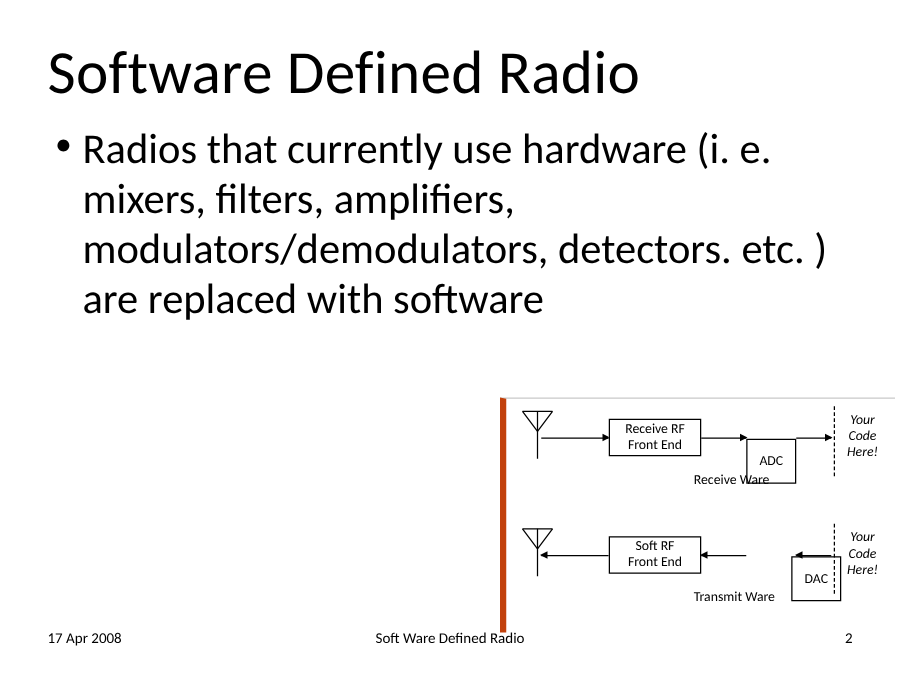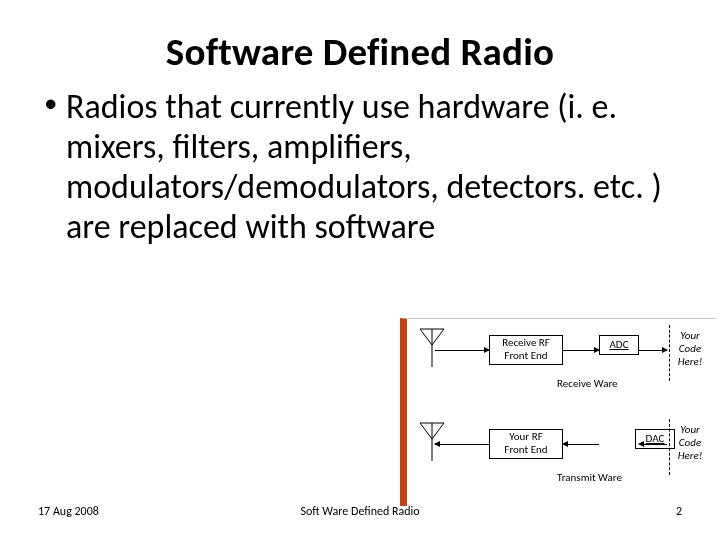--- a/index.html
+++ b/index.html
@@ -1,27 +1,27 @@
 <!DOCTYPE html>
 <html><head>
 <meta charset="utf-8">
 <style>
   * { box-sizing: border-box; margin: 0; padding: 0; }
   html, body { width: 720px; height: 540px; background: #fff; font-family: Calibri, "Segoe UI", Arial, sans-serif; color: #000; overflow: hidden; }
   .slide { position: relative; width: 720px; height: 540px; padding: 20px 38px 0 38px; }
-  .title { font-size: 39px; font-weight: 700; text-align: center; margin: 8px 0 12px 0; letter-spacing: 0.2px; }
+  .title { font-size: 49px; font-weight: 400; text-align: left; margin: 8px 0 12px 0; letter-spacing: 0.2px; }
   .bullets { list-style: none; padding-left: 2px; }
   .bullets li { position: relative; padding-left: 26px; font-size: 34px; line-height: 1.18; margin-bottom: 4px; }
   .bullets li::before { content: "•"; position: absolute; left: 4px; top: 0; font-size: 27px; }
-  .diagram { position: absolute; right: 4px; top: 318px; width: 316px; height: 188px; border-top: 1px solid #c9c9c9; border-left: 7px solid #c2410c; background: #fff; }
+  .diagram { position: absolute; right: 4px; top: 318px; width: 316px; height: 188px; border-top: 1px solid #c9c9c9; border-left: 5px solid #c2410c; background: #fff; }
   .path-row { position: relative; height: 94px; }
   .ant { position: absolute; left: 8px; top: 6px; }
   .box { position: absolute; border: 1px solid #000; background: #fff; font-size: 11px; text-align: center; display: flex; align-items: center; justify-content: center; line-height: 1.15; }
   .block-fe { left: 82px; top: 16px; width: 74px; height: 30px; }
-  .block-conv { left: 192px; top: 16px; width: 40px; height: 20px; text-decoration: underline; }
+  .block-conv { left: 192px; top: 32px; width: 40px; height: 36px; }
   .your-code { position: absolute; right: 2px; top: 10px; width: 48px; font-size: 11px; font-style: italic; text-align: center; line-height: 1.2; }
   .path-label { position: absolute; left: 150px; top: 58px; font-size: 11px; }
   .arrow-h { position: absolute; height: 1px; background: #000; }
   .arrow-h::after { content: ""; position: absolute; right: -1px; top: -3px; border-left: 6px solid #000; border-top: 3.5px solid transparent; border-bottom: 3.5px solid transparent; }
   .arrow-h.rev::after { right: auto; left: -1px; border-left: none; border-right: 6px solid #000; }
   .dashed { border-left: 1px dashed #000; position: absolute; height: 56px; }
   .footer { position: absolute; bottom: 22px; left: 38px; right: 38px; font-size: 12px; color: #000; }
   .footer-center { position: absolute; left: 0; right: 0; text-align: center; bottom: 0; }
   .footer-left { position: absolute; left: 0; bottom: 0; }
   .footer-right { position: absolute; right: 0; bottom: 0; }
@@ -60,33 +60,33 @@
     </div>
 
     <div class="path-row">
       <svg class="ant" width="34" height="50">
         <line x1="17" y1="4" x2="17" y2="42" stroke="#000" stroke-width="1"></line>
         <line x1="5" y1="4" x2="17" y2="20" stroke="#000" stroke-width="1"></line>
         <line x1="29" y1="4" x2="17" y2="20" stroke="#000" stroke-width="1"></line>
         <line x1="5" y1="4" x2="29" y2="4" stroke="#000" stroke-width="1"></line>
       </svg>
       <div class="arrow-h rev" style="left:28px; top:31px; width:54px;"></div>
-      <div class="box block-fe" style="white-space: pre-line;">Your RF
+      <div class="box block-fe" style="white-space: pre-line;">Soft RF
 Front End</div>
       <div class="arrow-h rev" style="left:156px; top:31px; width:36px;"></div>
       <div class="box block-conv" style="white-space: pre-line; margin-left: 36px;">DAC</div>
       <div class="arrow-h rev" style="left:232px; top:31px; width:28px;"></div>
       <div class="dashed" style="left:262px; top:6px;"></div>
       <div class="your-code" style="white-space: pre-line;">Your
 Code
 Here!</div>
       <div class="path-label">Transmit Ware</div>
     </div>
 
   </div>
 
   <div class="footer">
-    <span class="footer-left">17 Aug 2008</span>
+    <span class="footer-left">17 Apr 2008</span>
     <span class="footer-center">Soft Ware Defined Radio</span>
     <span class="footer-right">2</span>
   </div>
 
 </div>
 
 </body></html>

